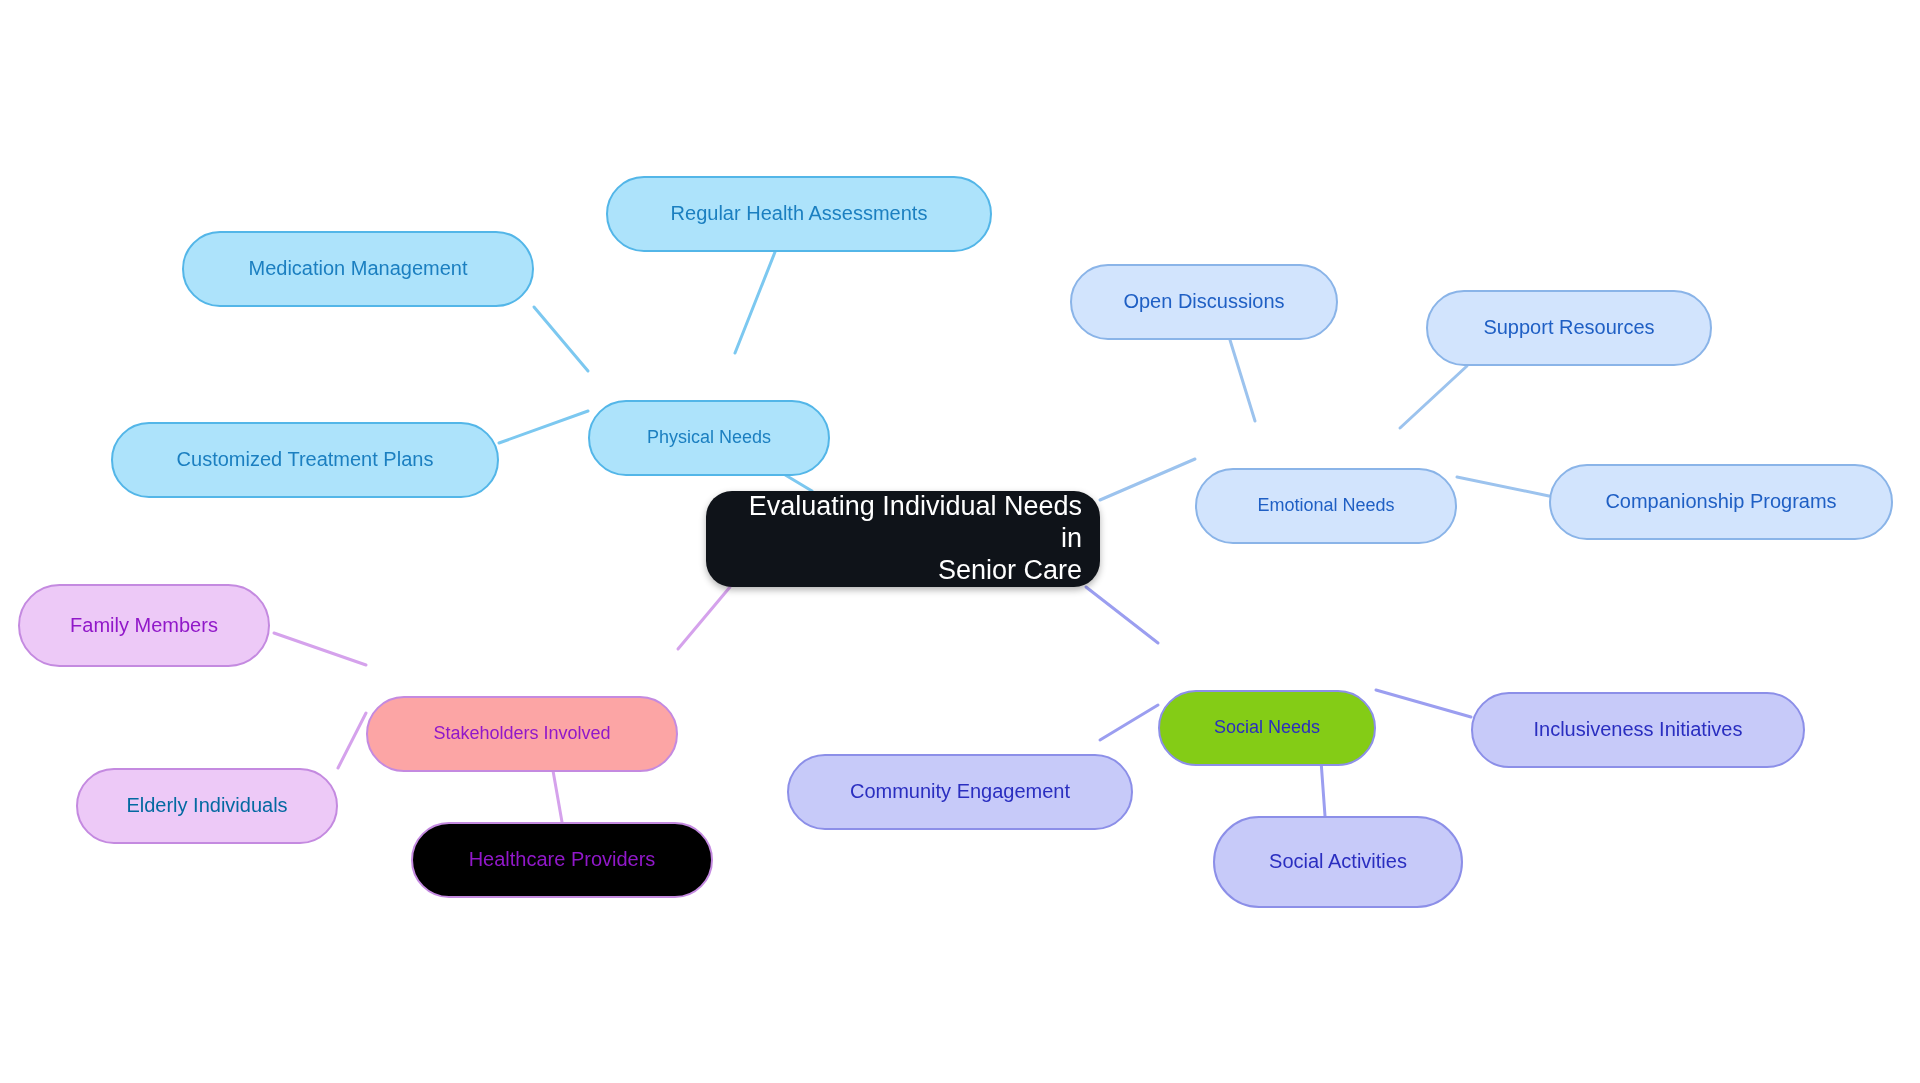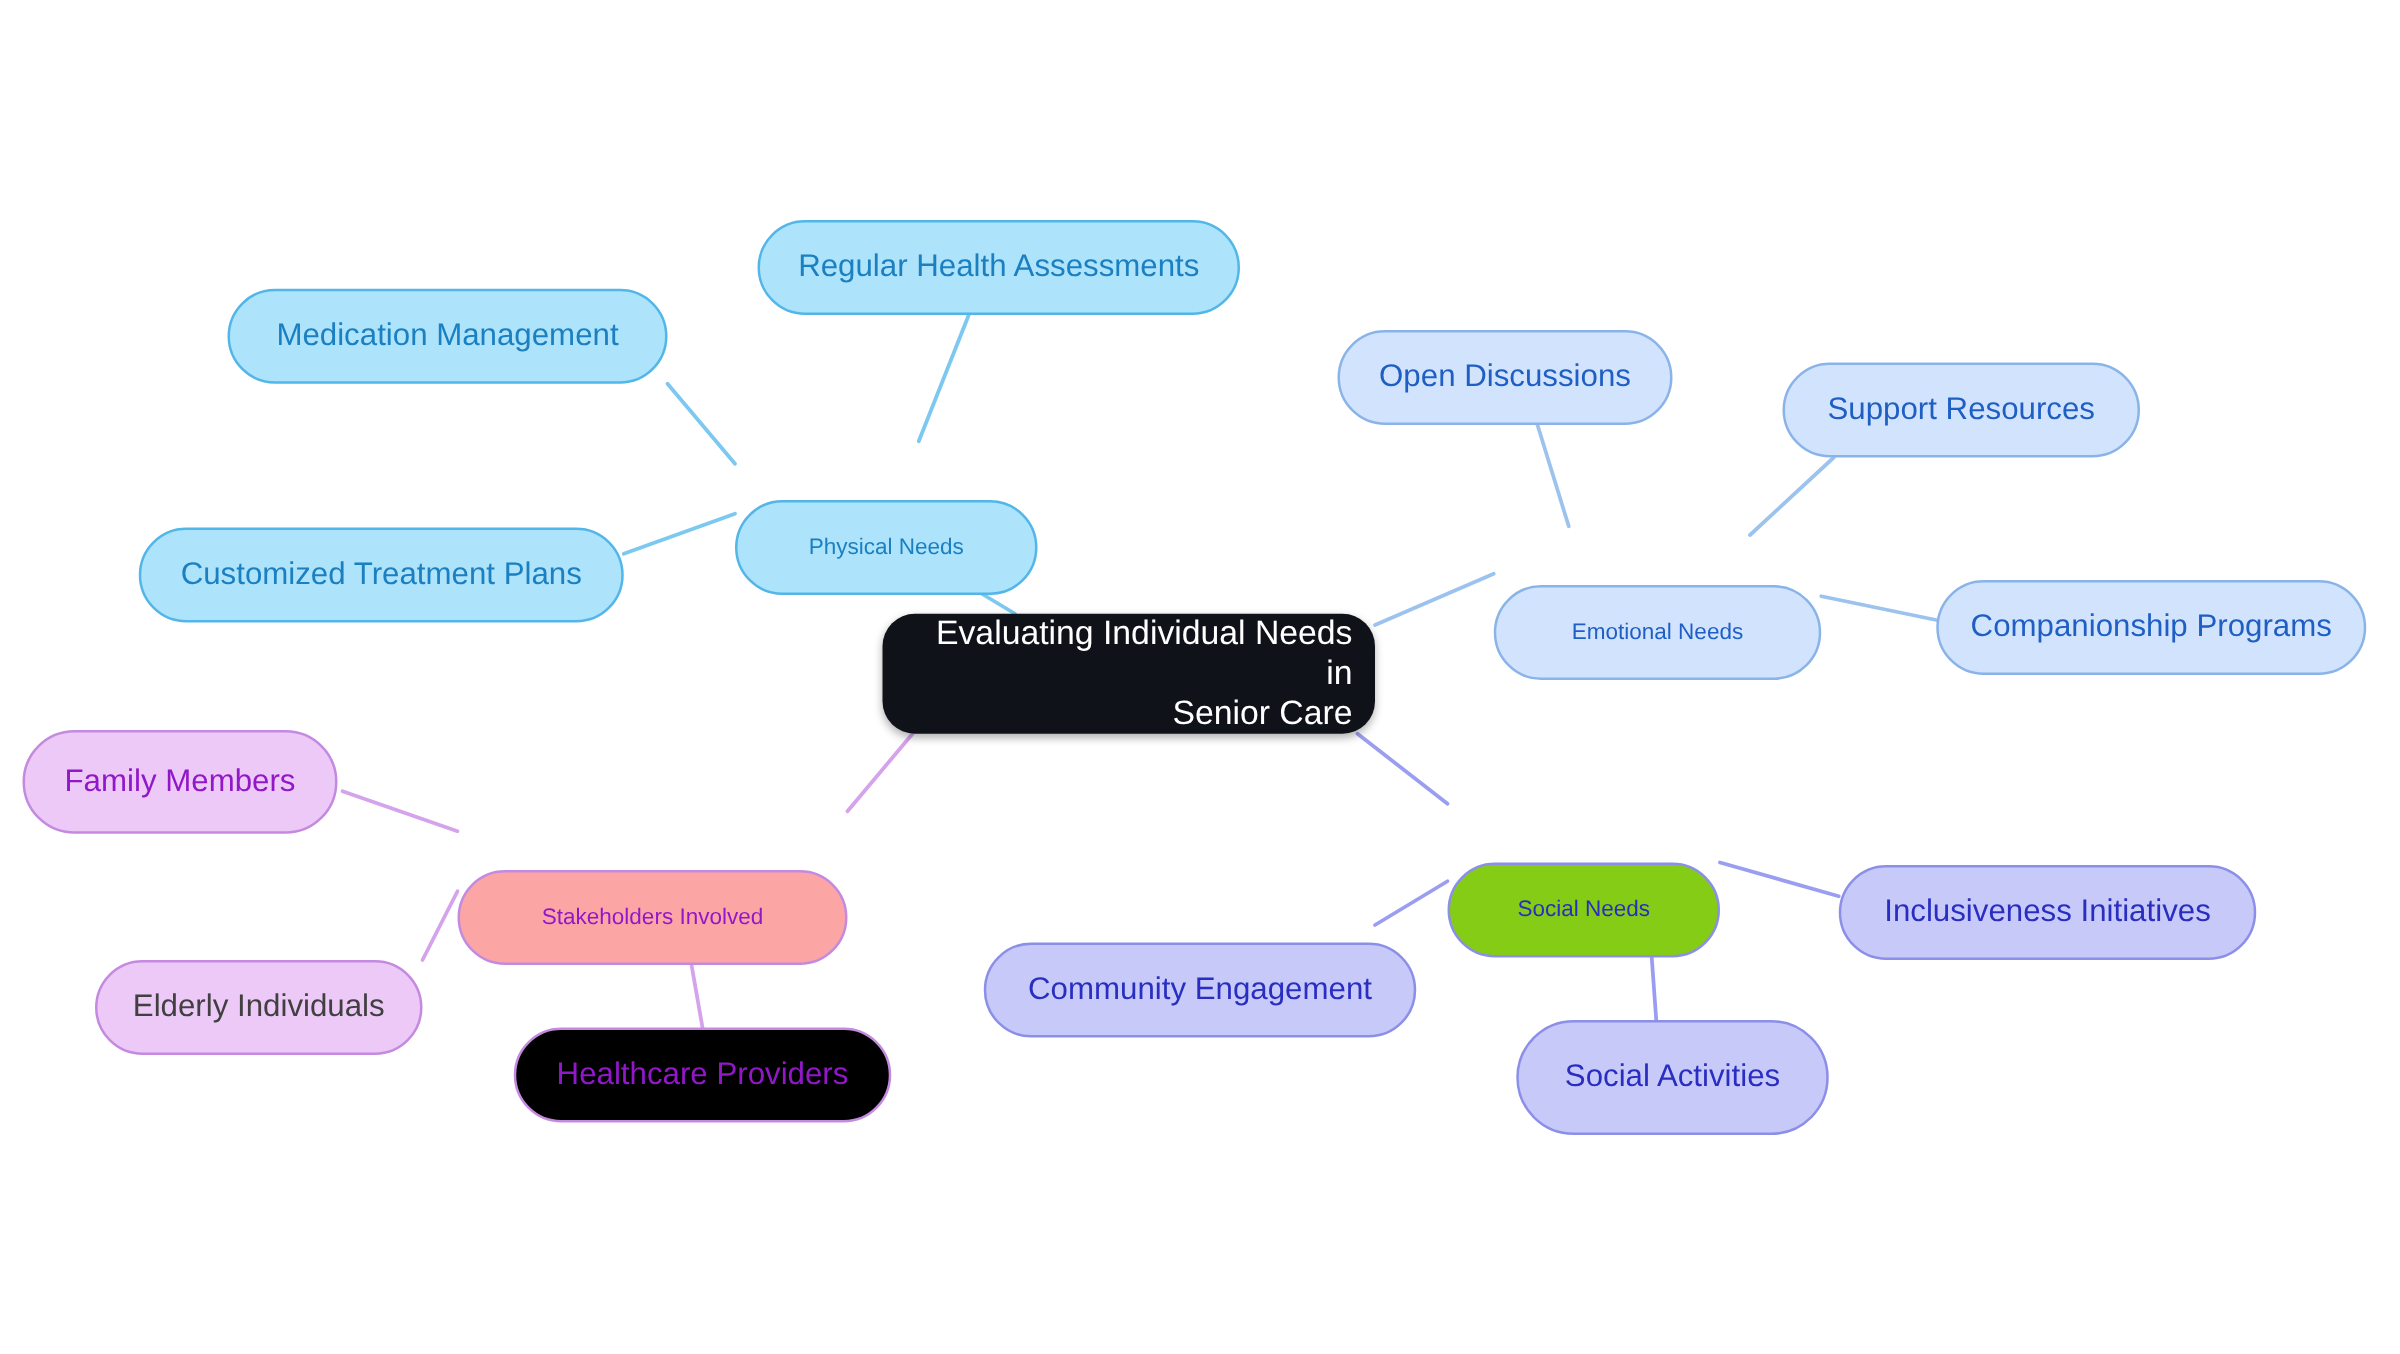--- a/index.html
+++ b/index.html
@@ -42,21 +42,21 @@
   .node-root {
     border-radius: 26px;
     border-width: 0;
     background: #0f1319;
     color: #ffffff;
     font-size: 27px;
     box-shadow: 0 3px 7px rgba(0,0,0,0.30);
     text-align: right;
   }
   .node-branch { font-size: 18px; margin-top: 47px; }
-  .node-leaf   { font-size: 25px; }
+  .node-leaf   { font-size: 20px; }
 </style>
 </head>
 <body>
 
 <div id="canvas" style="background: rgb(255, 255, 255);">
   <svg id="edge-layer" viewBox="0 0 1920 1083" preserveAspectRatio="none" aria-hidden="true">
       <line x1="812" y1="491" x2="709" y2="429" stroke="#7cc8f0" stroke-width="3" stroke-linecap="round"></line>
       <line x1="1100" y1="500" x2="1195" y2="459" stroke="#9cc3ee" stroke-width="3" stroke-linecap="round"></line>
       <line x1="1086" y1="587" x2="1158" y2="643" stroke="#9b9ef0" stroke-width="3" stroke-linecap="round"></line>
       <line x1="730" y1="587" x2="678" y2="649" stroke="#d5a2ec" stroke-width="3" stroke-linecap="round"></line>
@@ -83,16 +83,16 @@
       <div class="node node-branch" style="left: 1195px; top: 421px; width: 262px; height: 76px; background: rgb(210, 228, 253); color: rgb(31, 95, 196); border-color: rgb(138, 180, 232);">Emotional Needs</div>
       <div class="node node-leaf" style="left: 1070px; top: 264px; width: 268px; height: 76px; background: rgb(210, 228, 253); color: rgb(31, 95, 196); border-color: rgb(138, 180, 232);">Open Discussions</div>
       <div class="node node-leaf" style="left: 1426px; top: 290px; width: 286px; height: 76px; background: rgb(210, 228, 253); color: rgb(31, 95, 196); border-color: rgb(138, 180, 232);">Support Resources</div>
       <div class="node node-leaf" style="left: 1549px; top: 464px; width: 344px; height: 76px; background: rgb(210, 228, 253); color: rgb(31, 95, 196); border-color: rgb(138, 180, 232);">Companionship Programs</div>
       <div class="node node-branch" style="left: 1158px; top: 643px; width: 218px; height: 76px; background: #84cc16; color: rgb(42, 46, 192); border-color: rgb(140, 143, 232);">Social Needs</div>
       <div class="node node-leaf" style="left: 1471px; top: 692px; width: 334px; height: 76px; background: rgb(199, 202, 249); color: rgb(42, 46, 192); border-color: rgb(140, 143, 232);">Inclusiveness Initiatives</div>
       <div class="node node-leaf" style="left: 1213px; top: 816px; width: 250px; height: 92px; background: rgb(199, 202, 249); color: rgb(42, 46, 192); border-color: rgb(140, 143, 232);">Social Activities</div>
       <div class="node node-leaf" style="left: 787px; top: 754px; width: 346px; height: 76px; background: rgb(199, 202, 249); color: rgb(42, 46, 192); border-color: rgb(140, 143, 232);">Community Engagement</div>
       <div class="node node-branch" style="left: 366px; top: 649px; width: 312px; height: 76px; background: #fca5a5; color: rgb(145, 24, 201); border-color: rgb(196, 138, 224);">Stakeholders Involved</div>
       <div class="node node-leaf" style="left: 18px; top: 584px; width: 252px; height: 83px; background: rgb(237, 201, 247); color: rgb(145, 24, 201); border-color: rgb(196, 138, 224);">Family Members</div>
-      <div class="node node-leaf" style="left: 76px; top: 768px; width: 262px; height: 76px; background: rgb(237, 201, 247); color: #404040; border-color: rgb(196, 138, 224);">Elderly Individuals</div>
+      <div class="node node-leaf" style="left: 76px; top: 768px; width: 262px; height: 76px; background: rgb(237, 201, 247); color: #0369a1; border-color: rgb(196, 138, 224);">Elderly Individuals</div>
       <div class="node node-leaf" style="left: 411px; top: 822px; width: 302px; height: 76px; background: #000000; color: rgb(145, 24, 201); border-color: rgb(196, 138, 224);">Healthcare Providers</div>
     </div>
 </div>
 
 </body></html>

